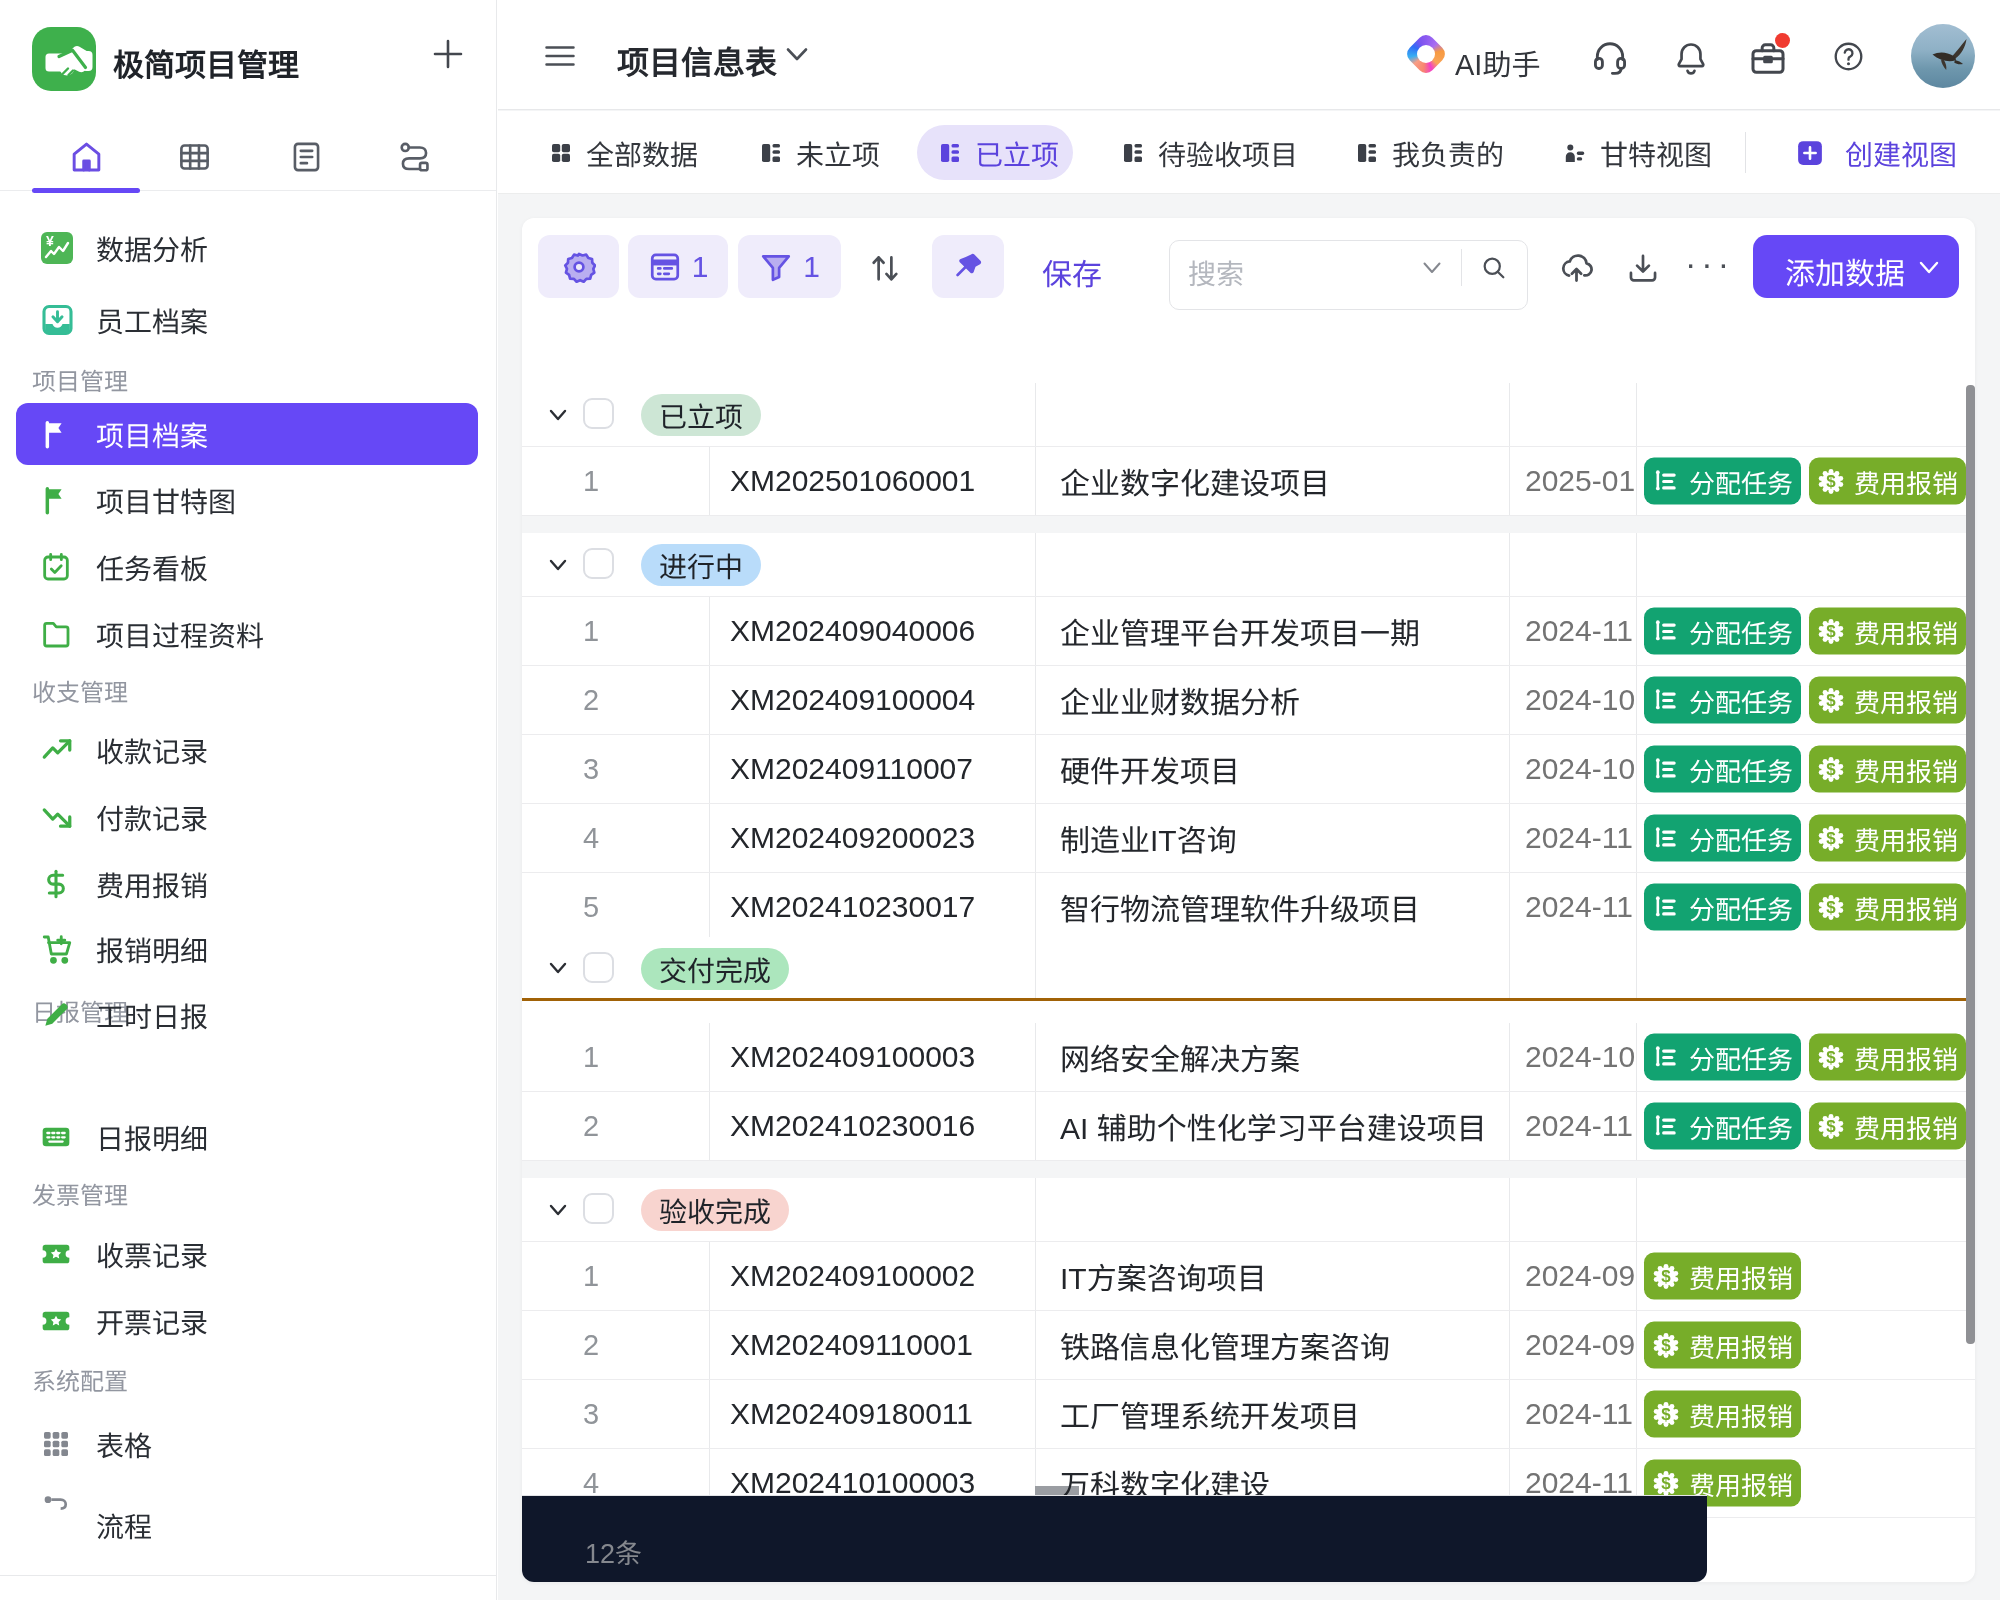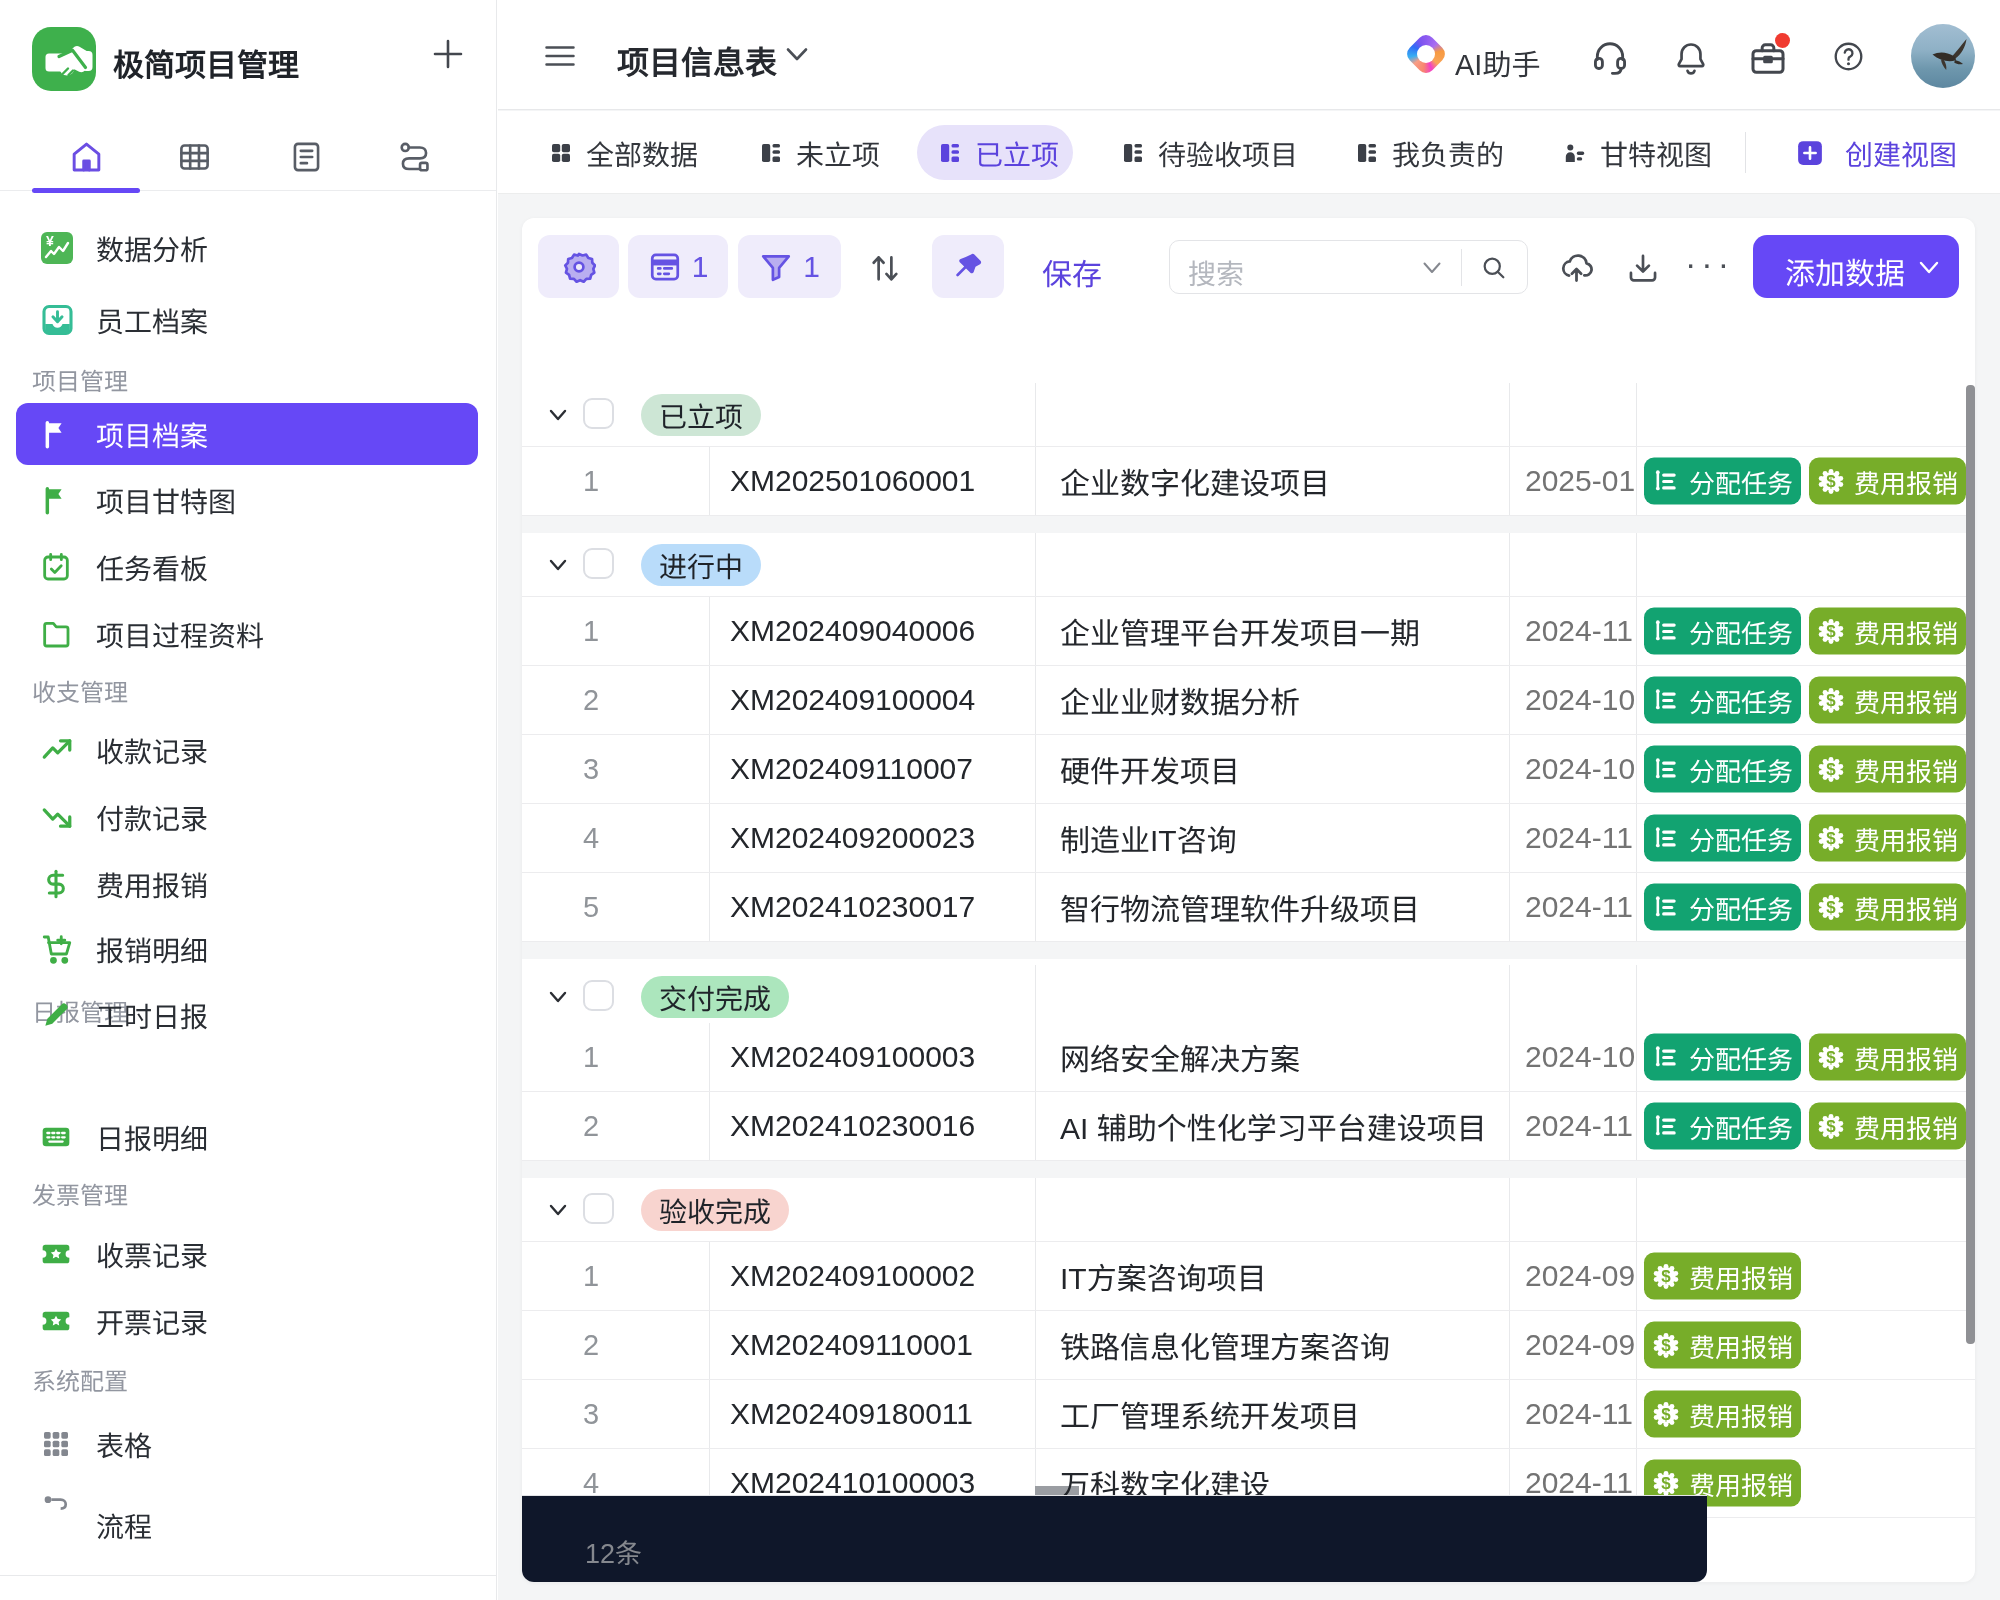--- a/index.html
+++ b/index.html
@@ -403,21 +403,21 @@
     <svg class="abs" style="left:346px; top:33px;" width="34" height="34" viewBox="0 0 24 24" fill="none" stroke="#4b4f56" stroke-width="1.9" stroke-linecap="round" stroke-linejoin="round">
         <path d="M7.5 20 V4.5 M7.5 4.5 L4 8.3 M7.5 4.5 L11 8.3"></path>
         <path d="M16.5 4.5 V20 M16.5 20 L13 16.2 M16.5 20 L20 16.2"></path>
       </svg>
     <div class="tpill" style="left:410px; width:72px;">
       <svg width="34" height="34" viewBox="0 0 24 24" fill="#6553e3">
           <path d="M14.2 3.2 a1.6 1.6 0 0 1 2.3 0 l4.3 4.3 a1.6 1.6 0 0 1-0.3 2.5 l-3.2 1.9 -1.3 3.6 a1.4 1.4 0 0 1-2.3 0.6 L10.6 13 5.3 18.3 a0.9 0.9 0 0 1-1.3-1.3 L9.3 11.7 6.2 8.6 a1.4 1.4 0 0 1 0.6-2.3 l3.6-1.3 Z"></path>
         </svg>
     </div>
     <div class="abs" style="left:520px; top:32px; font-size:30px; font-weight:500; color:#5b43dd;">保存</div>
-    <div class="abs" style="left:647px; top:22px; width:359px; height:54px; border:1px solid #e3e4e7; border-radius:10px; background:#fff;">
+    <div class="abs" style="left:647px; top:22px; width:359px; height:70px; border:1px solid #e3e4e7; border-radius:10px; background:#fff;">
       <span style="position:absolute; left:18px; top:11px; font-size:28px; color:#b4b7be;">搜索</span>
       <svg style="position:absolute; left:253px; top:21px;" width="18" height="13" viewBox="0 0 18 13">
           <path d="M1.5 1.5 L9 10 L16.5 1.5" stroke="#85888f" stroke-width="2" fill="none" stroke-linecap="round" stroke-linejoin="round"></path>
         </svg>
       <span style="position:absolute; left:291px; top:8px; width:1px; height:37px; background:#e3e4e7;"></span>
       <svg style="position:absolute; left:310px; top:13px;" width="28" height="28" viewBox="0 0 24 24" fill="none" stroke="#4b4f56" stroke-width="1.9" stroke-linecap="round">
           <circle cx="10.5" cy="10.5" r="6.5"></circle>
           <path d="M15.6 15.6 L20 20"></path>
         </svg>
     </div>
@@ -551,21 +551,21 @@
         <div class="pdate">2024-11</div>
       <div class="btn-assign"><svg width="28" height="28" viewBox="0 0 24 24">
             <use href="#ictree"></use>
           </svg>分配任务</div>
         <div class="btn-exp"><svg width="28" height="28" viewBox="0 0 24 24">
             <use href="#icseal"></use>
           </svg>费用报销</div>
     </div>
     <div class="gap" style="top:724px; height:17px;"></div>
 
-    <div class="grouprow" style="top:747px; border-bottom:1px solid #a16207;">
+    <div class="grouprow" style="top:719px; border-bottom:3px solid #a16207;">
       <i class="cl" style="left:513px;"></i>
         <i class="cl" style="left:987px;"></i>
         <i class="cl" style="left:1114px;"></i>
       <svg class="chev" viewBox="0 0 24 24">
           <path d="M5 8 L12 16 L19 8" stroke="#2b2e34" stroke-width="2.4" fill="none" stroke-linecap="round" stroke-linejoin="round"></path>
         </svg>
       <div class="chk" style="left:61px; top:15px;"></div>
       <div class="gpill" style="background:#ace6bd;">交付完成</div>
     </div>
     <div class="datarow" style="top:805px;">

